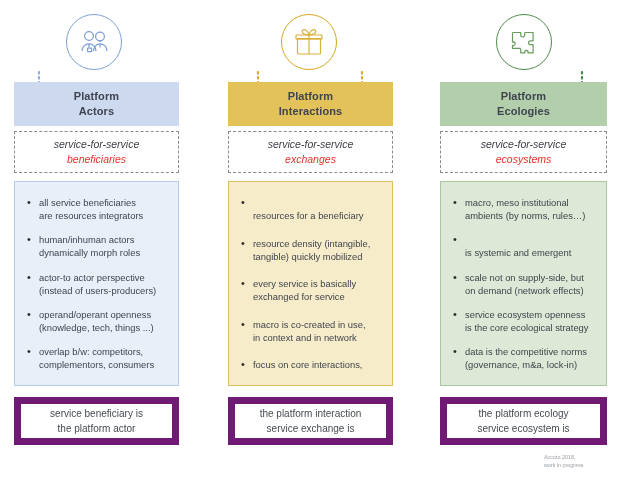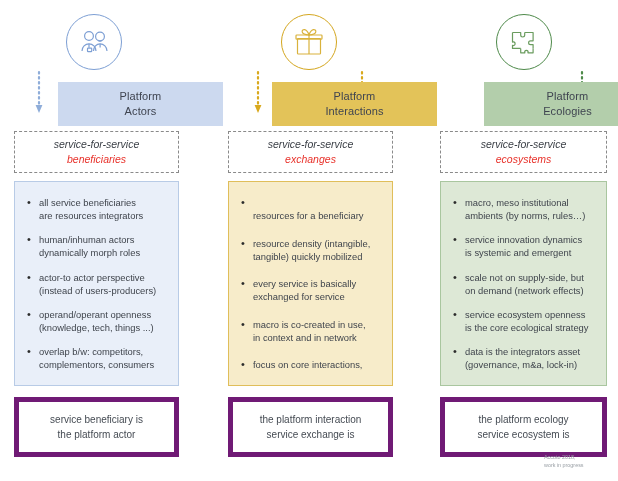--- a/index.html
+++ b/index.html
@@ -63,25 +63,24 @@
     position: absolute;
     top: 82px;
     width: 100%;
     height: 44px;
     box-sizing: border-box;
     display: flex;
     align-items: center;
     justify-content: center;
     text-align: center;
     font-size: 11px;
-    font-weight: normal;
+    font-weight: bold;
     line-height: 15px;
     letter-spacing: .1px;
     color: #3f4450;
-    margin-left: 44px;
   }
   .head-1 { background: #ccd9ef; }
   .head-2 { background: #e3c359; }
   .head-3 { background: #b3ceab; }
 
   
   .sfs-box {
     position: absolute;
     top: 131px;
     width: 100%;
@@ -135,23 +134,23 @@
     text-align: left;
     padding-left: 2px;
   }
   .bullet .btxt { flex: 1 1 auto; }
 
   
   .concl {
     position: absolute;
     top: 397px;
     width: 100%;
-    height: 60px;
-    box-sizing: border-box;
-    border: 5px solid #701a75;
+    height: 48px;
+    box-sizing: border-box;
+    border: 7px solid #701a75;
     background: #ffffff;
     display: flex;
     flex-direction: column;
     align-items: center;
     justify-content: center;
     text-align: center;
     font-size: 10px;
     line-height: 15px;
     color: #454b53;
   }
@@ -330,33 +329,33 @@
       <span class="sfs-bot">ecosystems</span>
     </div>
 
     <div class="bullets bul-3">
       <div class="bullet">
         <span class="dot">•</span>
         <span class="btxt"><span>macro, meso institutional</span><br><span>ambients (by norms, rules…)</span></span>
       </div>
       <div class="bullet">
         <span class="dot">•</span>
-        <span class="btxt"><span>service innovation dynamics</span><br><span>is systemic and emergent</span></span>
+        <span class="btxt"><br><span>is systemic and emergent</span></span>
       </div>
       <div class="bullet">
         <span class="dot">•</span>
         <span class="btxt"><span>scale not on supply-side, but</span><br><span>on demand (network effects)</span></span>
       </div>
       <div class="bullet">
         <span class="dot">•</span>
         <span class="btxt"><span>service ecosystem openness</span><br><span>is the core ecological strategy</span></span>
       </div>
       <div class="bullet">
         <span class="dot">•</span>
-        <span class="btxt"><span>data is the integrators asset</span><br><span>(governance, m&amp;a, lock-in)</span></span>
+        <span class="btxt"><span>data is the competitive norms</span><br><span>(governance, m&amp;a, lock-in)</span></span>
       </div>
     </div>
 
     <div class="concl">
       <span>the platform ecology</span>
       <span>service ecosystem is</span>
     </div>
   </div>
 
   <div class="credit">

